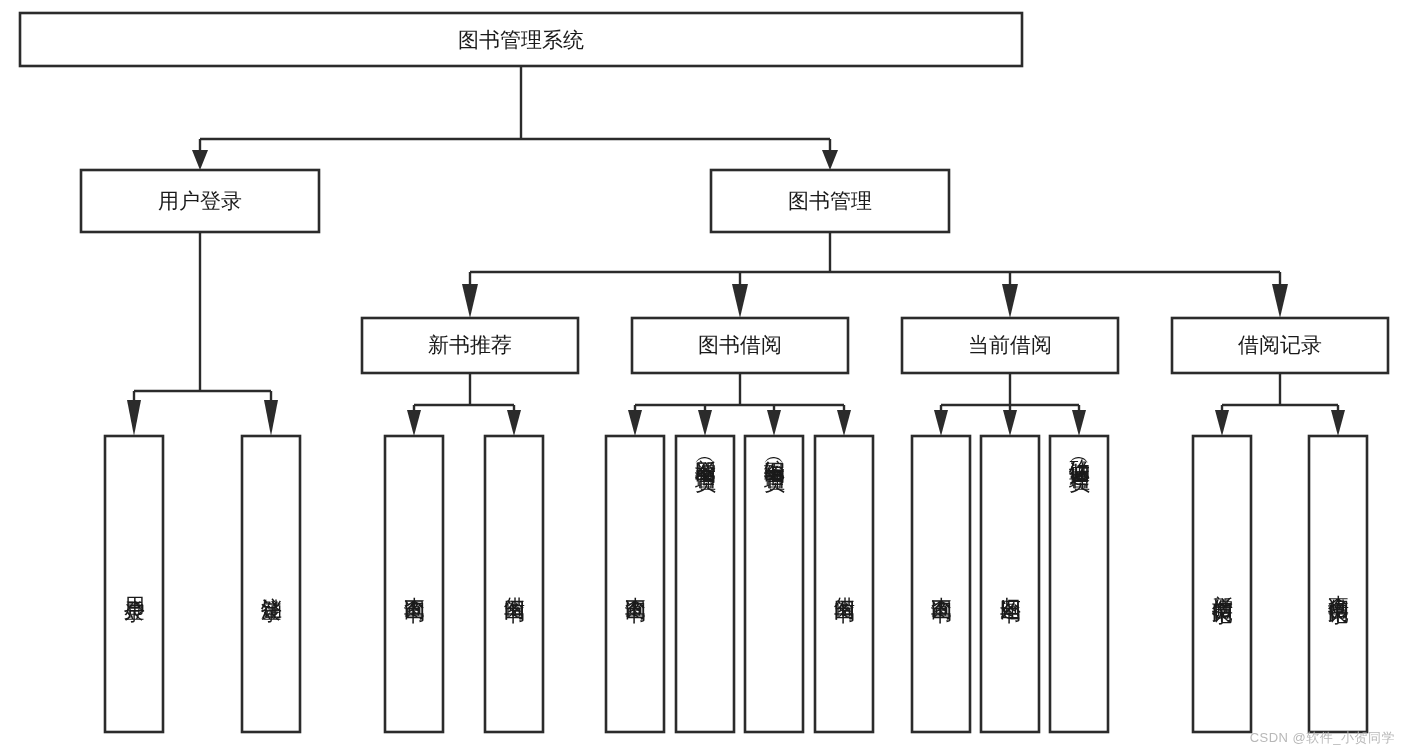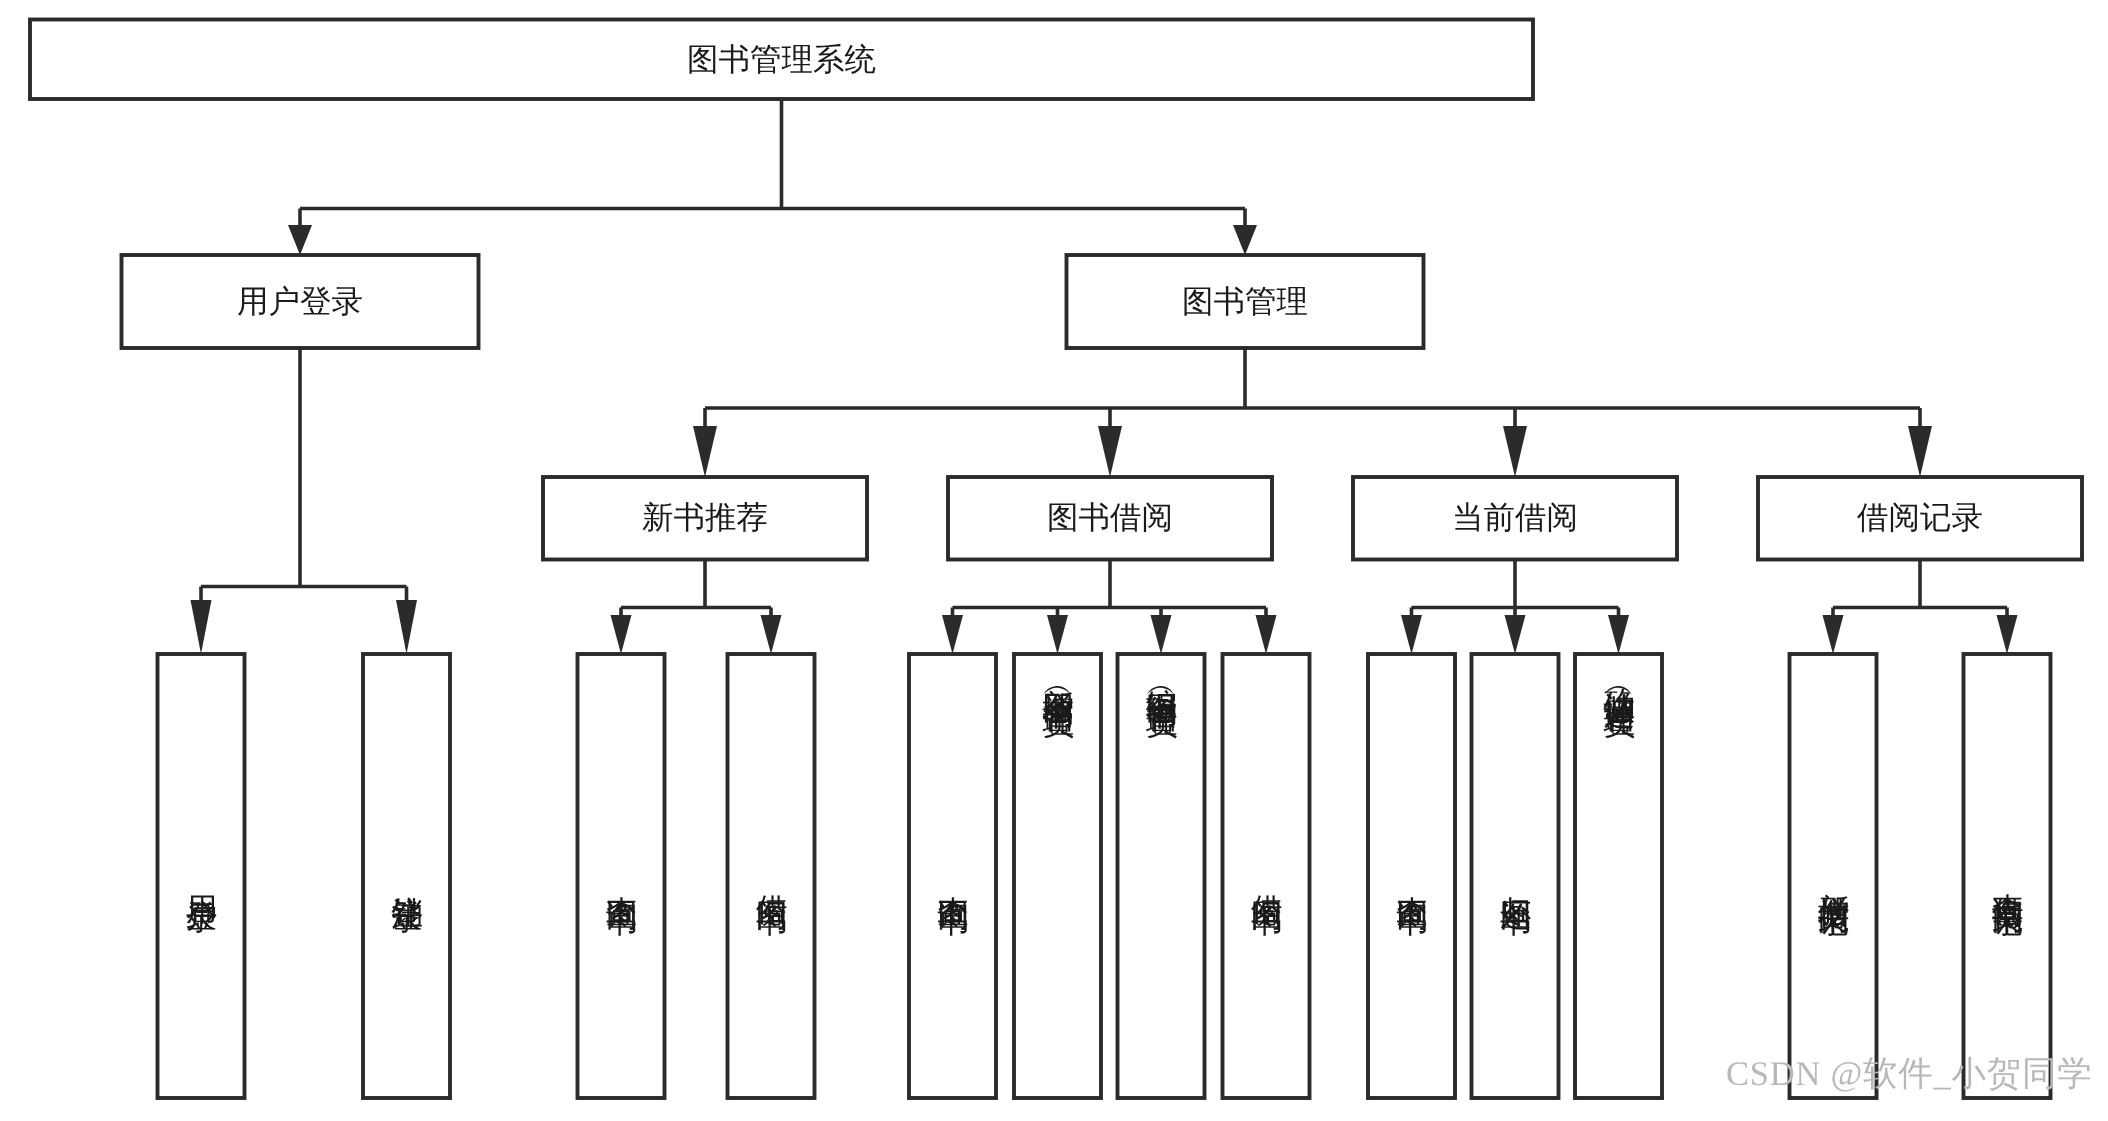--- a/index.html
+++ b/index.html
@@ -65,23 +65,23 @@
     position: absolute;
     box-sizing: border-box;
     display: flex;
     align-items: center;
     justify-content: center;
     pointer-events: auto;
   }
   .watermark {
     position: absolute;
     right: 10px;
-    bottom: 16px;
-    font-family: Liberation Serif, serif;
-    font-size: 23px;
+    bottom: 0;
+    font-family: Liberation Sans, sans-serif;
+    font-size: 13px;
     color: #b8b8b8;
     letter-spacing: 0.5px;
     white-space: nowrap;
     user-select: none;
   }
 </style>
 </head>
 <body>
 
 <div id="diagram-root">

